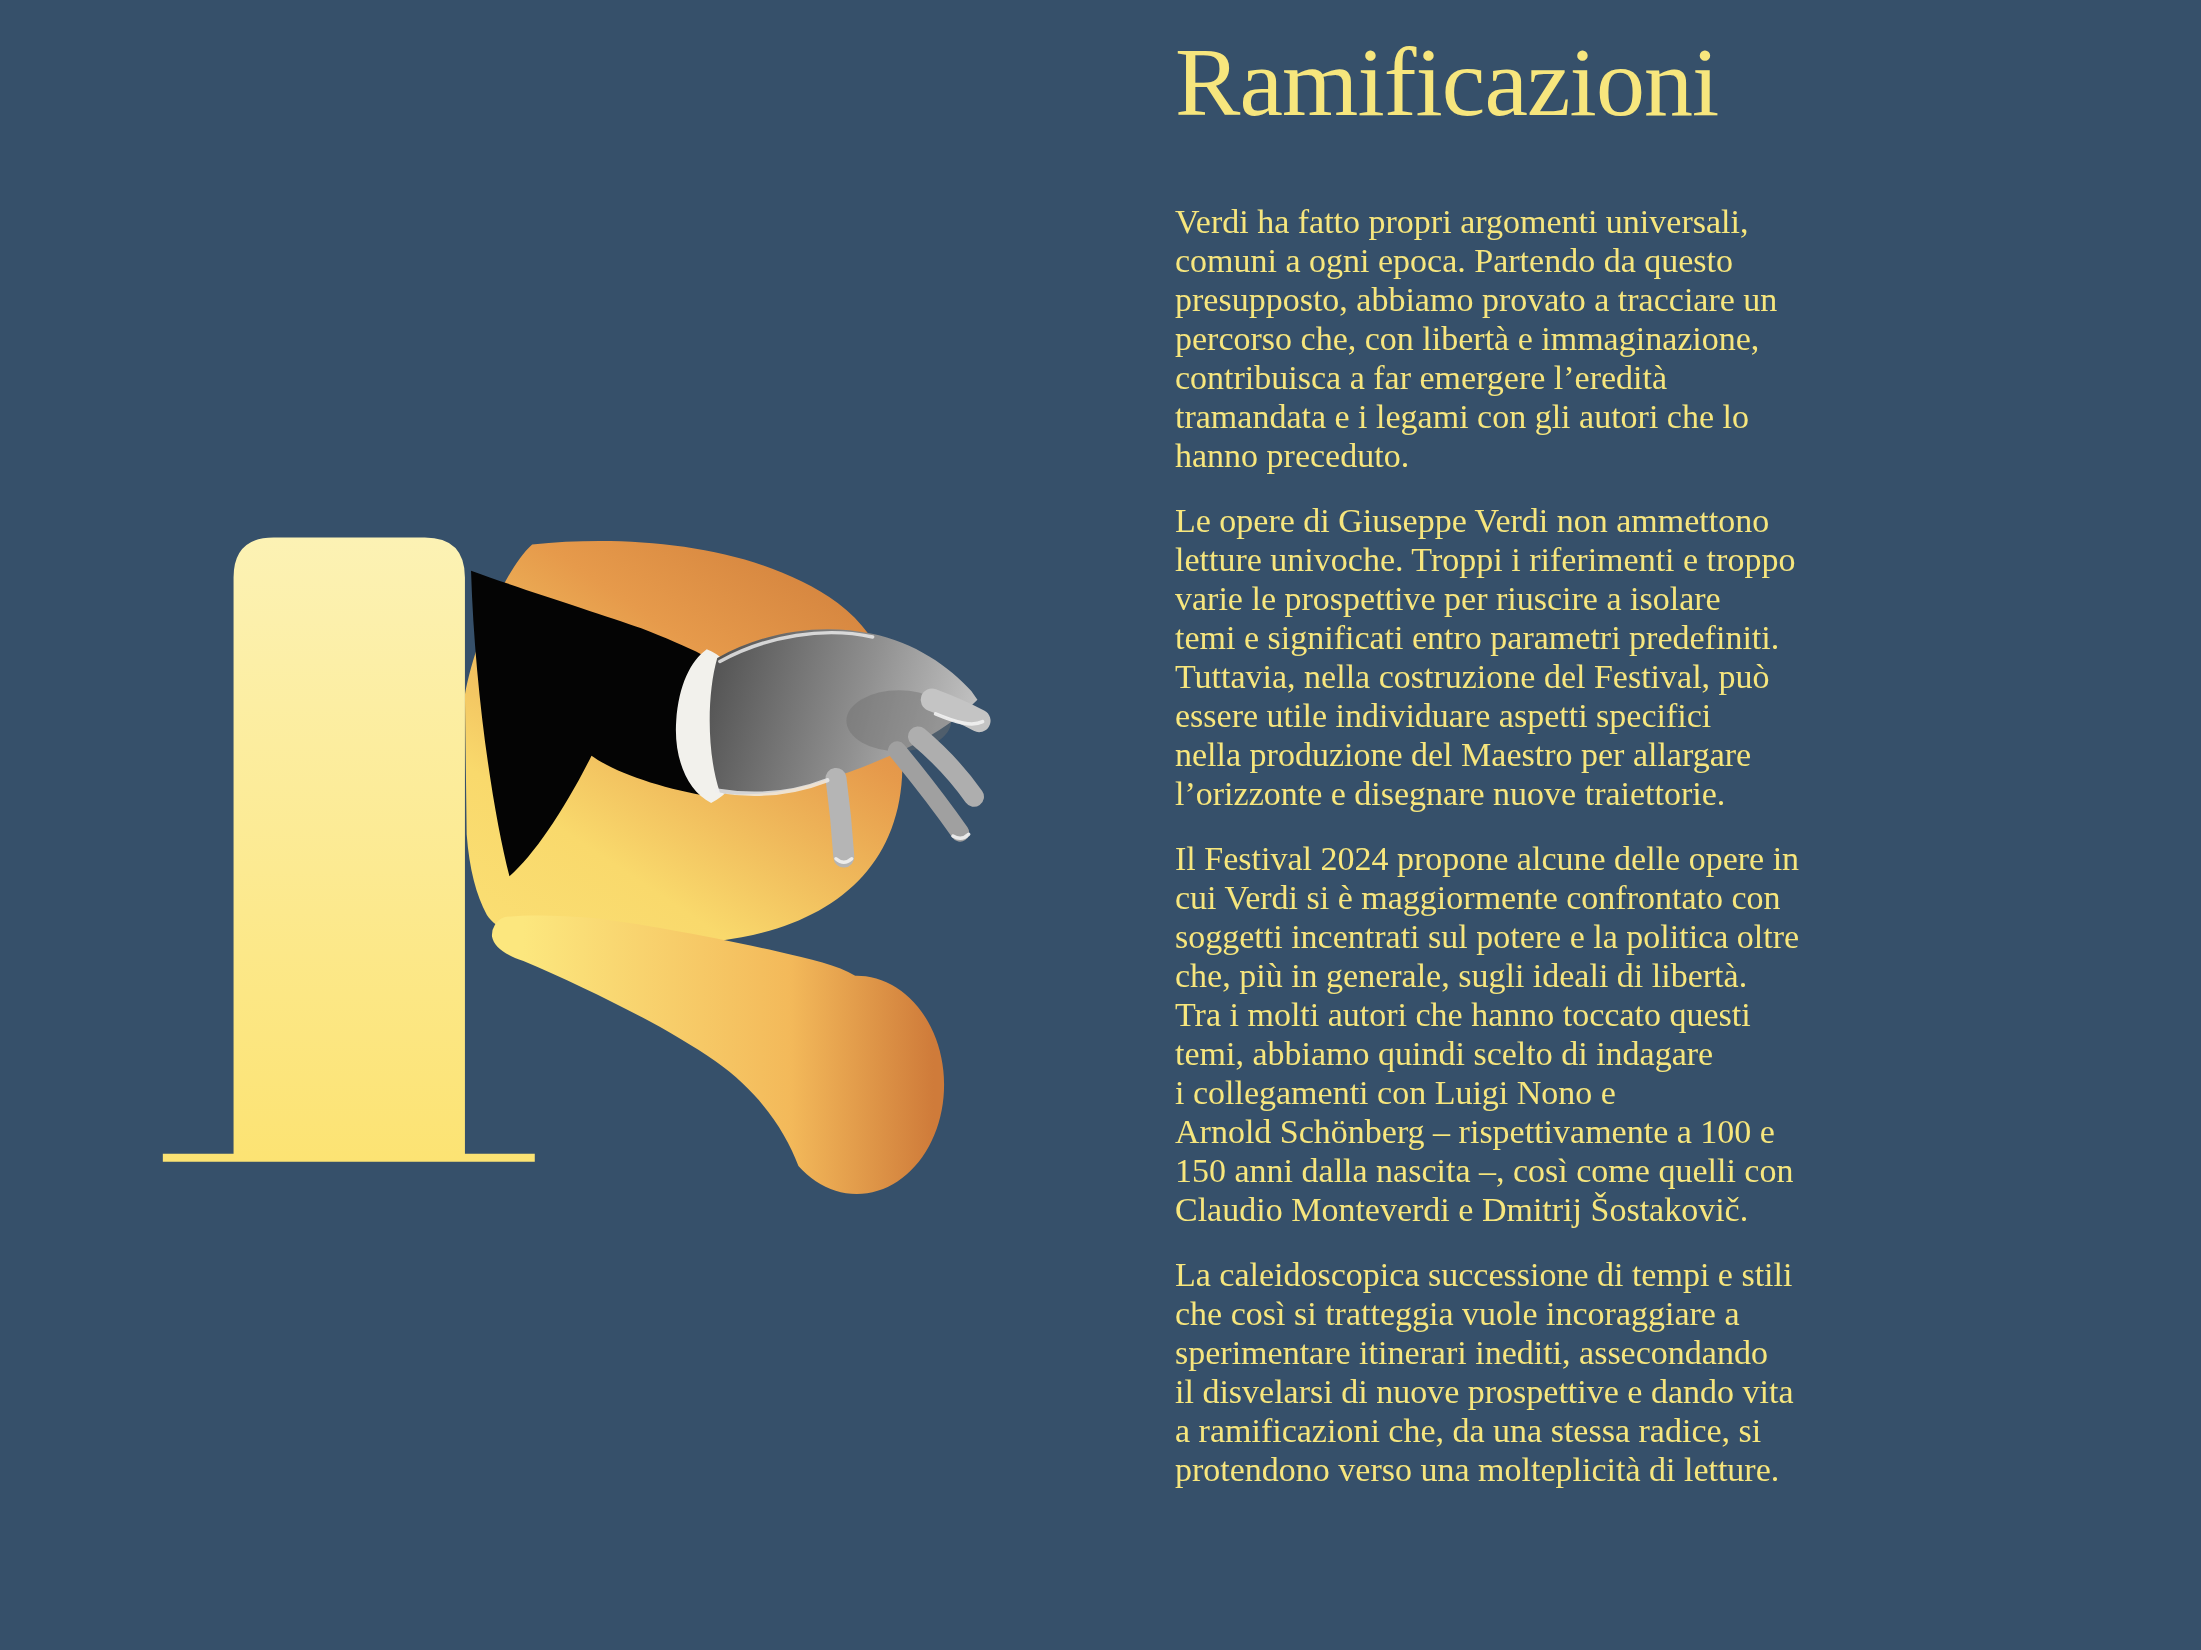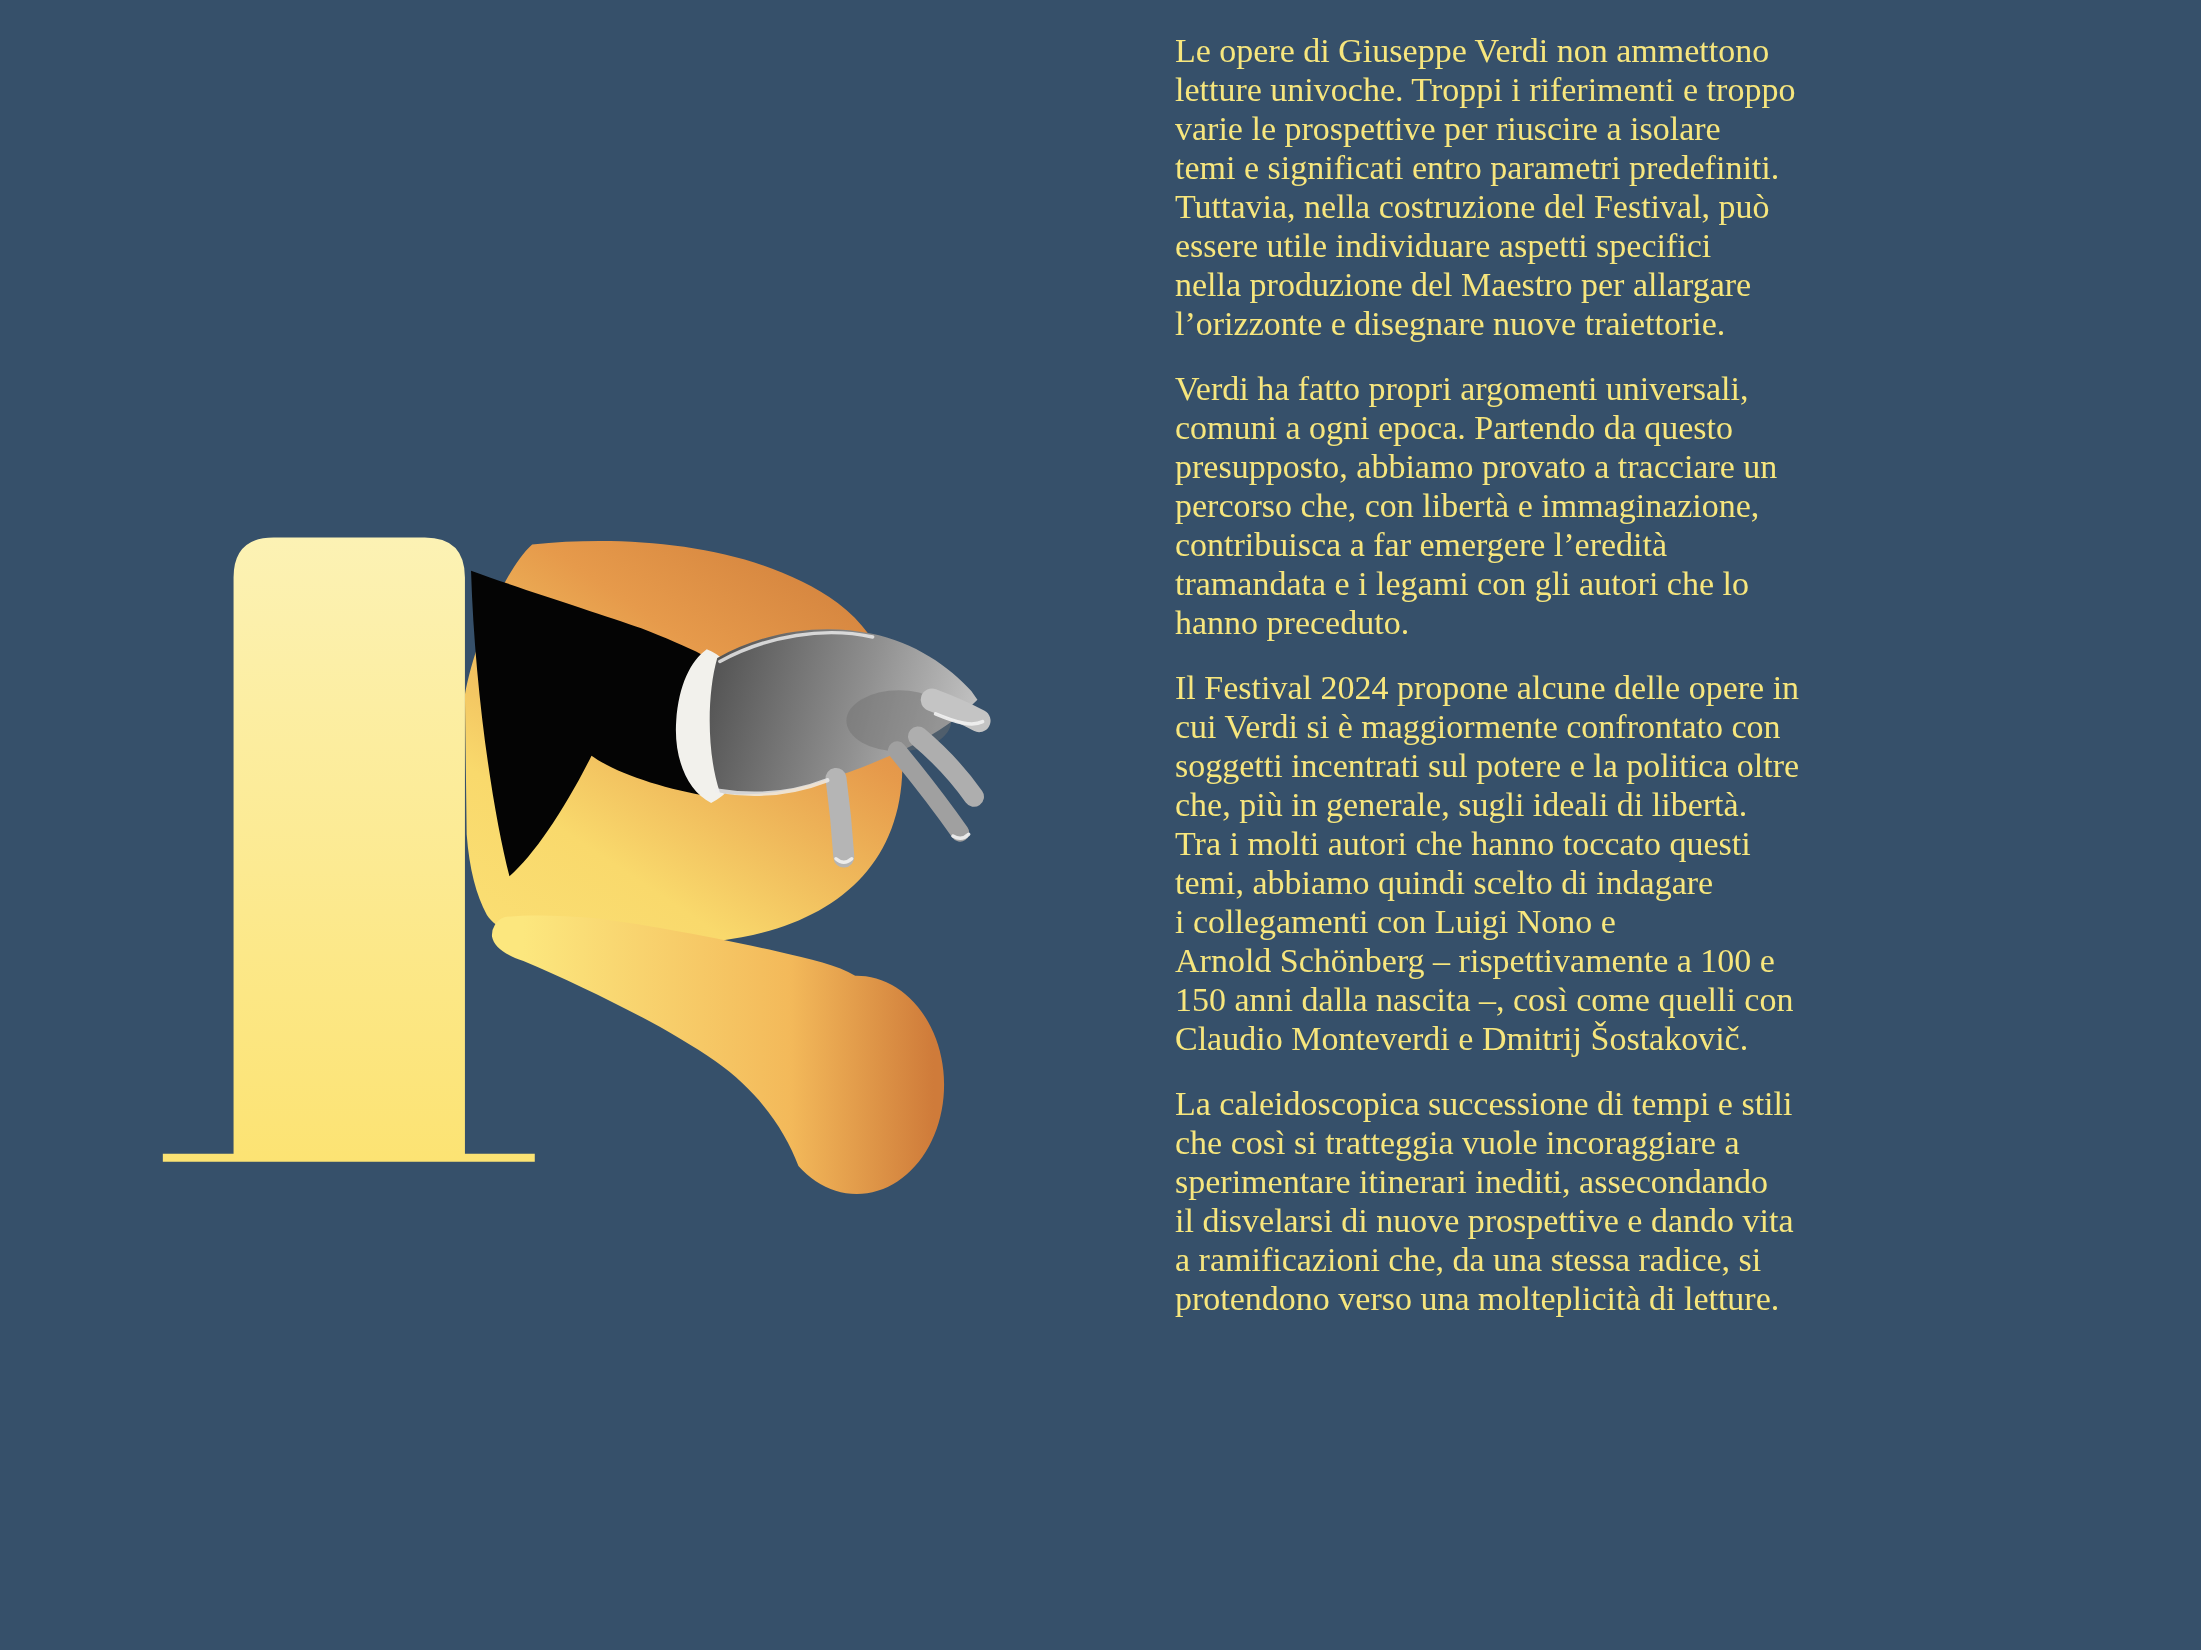--- a/index.html
+++ b/index.html
@@ -84,35 +84,36 @@
     <path d="M 898,206 Q 930,218 952,230" stroke="#C4C4C4" stroke-width="26" stroke-linecap="round" fill="none"></path>
     <path d="M 655,162 C 710,132 775,122 830,134" stroke="#E9E9E9" stroke-width="4" stroke-linecap="round" fill="none" opacity="0.85"></path>
     <path d="M 652,310 C 700,318 742,312 778,298" stroke="#EFEFEF" stroke-width="5" stroke-linecap="round" fill="none" opacity="0.8"></path>
     <path d="M 902,222 C 926,232 944,237 956,231" stroke="#F2F2F2" stroke-width="4" stroke-linecap="round" fill="none" opacity="0.9"></path>
     <path d="M 788,388 Q 797,396 806,388" stroke="#F2F2F2" stroke-width="4" stroke-linecap="round" fill="none" opacity="0.9"></path>
     <path d="M 922,362 Q 932,368 940,360" stroke="#F2F2F2" stroke-width="4" stroke-linecap="round" fill="none" opacity="0.9"></path>
   </g>
 </svg>
 
 <div class="text-column">
+  <h1 class="page-title">Ramificazioni</h1>
+  <p class="body-paragraph">Verdi ha fatto propri argomenti universali,
+comuni a ogni epoca. Partendo da questo
+presupposto, abbiamo provato a tracciare un
+percorso che, con libertà e immaginazione,
+contribuisca a far emergere l’eredità
+tramandata e i legami con gli autori che lo
+hanno preceduto.</p>
   <p class="body-paragraph">Le opere di Giuseppe Verdi non ammettono
 letture univoche. Troppi i riferimenti e troppo
 varie le prospettive per riuscire a isolare
 temi e significati entro parametri predefiniti.
 Tuttavia, nella costruzione del Festival, può
 essere utile individuare aspetti specifici
 nella produzione del Maestro per allargare
 l’orizzonte e disegnare nuove traiettorie.</p>
-  <p class="body-paragraph">Verdi ha fatto propri argomenti universali,
-comuni a ogni epoca. Partendo da questo
-presupposto, abbiamo provato a tracciare un
-percorso che, con libertà e immaginazione,
-contribuisca a far emergere l’eredità
-tramandata e i legami con gli autori che lo
-hanno preceduto.</p>
   <p class="body-paragraph">Il Festival 2024 propone alcune delle opere in
 cui Verdi si è maggiormente confrontato con
 soggetti incentrati sul potere e la politica oltre
 che, più in generale, sugli ideali di libertà.
 Tra i molti autori che hanno toccato questi
 temi, abbiamo quindi scelto di indagare
 i collegamenti con Luigi Nono e
 Arnold Schönberg – rispettivamente a 100 e
 150 anni dalla nascita –, così come quelli con
 Claudio Monteverdi e Dmitrij Šostakovič.</p>

